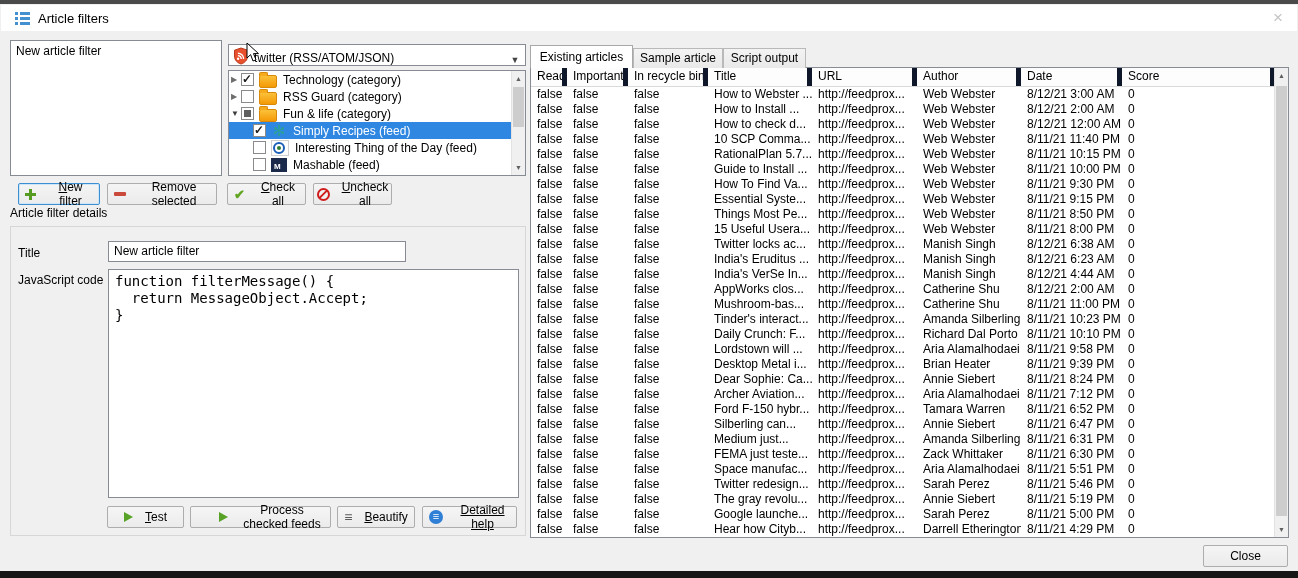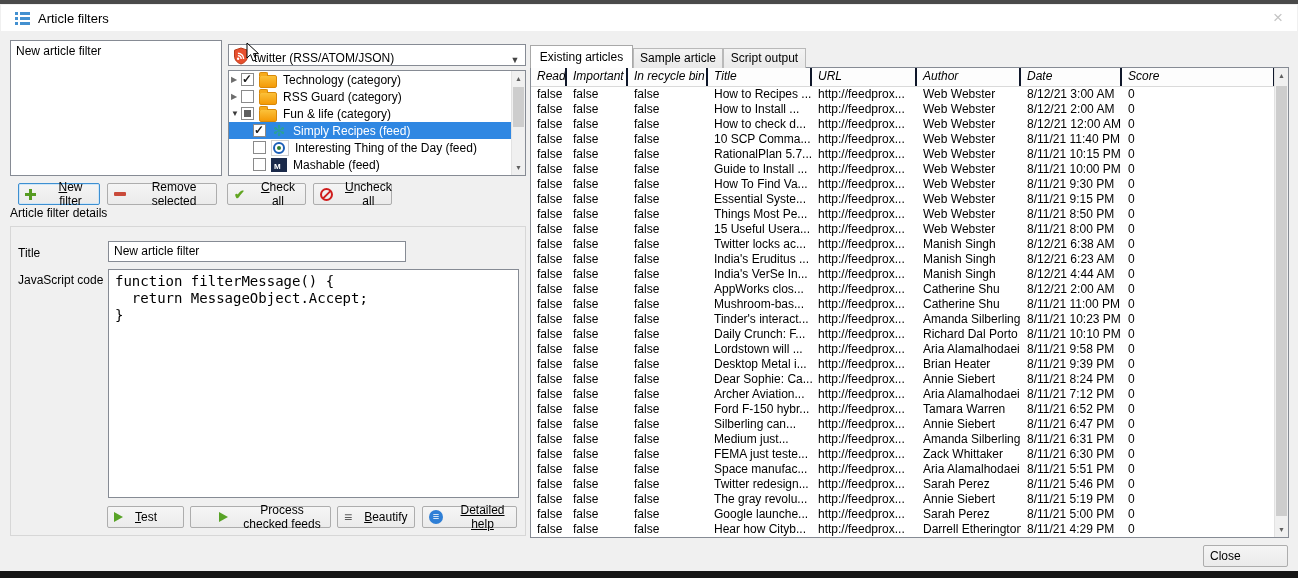--- a/index.html
+++ b/index.html
@@ -56,21 +56,21 @@
   .tlabel{white-space:nowrap;}
   
   .vscroll{position:absolute;top:0;right:0;bottom:0;width:13px;background:#f0f0f0;border-left:1px solid #e2e2e2;}
   .vscroll .sb-up,.vscroll .sb-down{position:absolute;left:0;width:13px;height:15px;color:#5f5f5f;
       font-size:7px;text-align:center;line-height:15px;}
   .vscroll .sb-up{top:0;}
   .vscroll .sb-down{bottom:0;}
   .vscroll .sb-thumb{position:absolute;left:1px;width:11px;background:#cdcdcd;}
   
   .btn{position:absolute;box-sizing:border-box;height:22px;border:1px solid #adadad;border-radius:2px;
-      background:linear-gradient(#f5f5f5,#ebebeb);display:flex;align-items:center;
+      background:linear-gradient(#f5f5f5,#ebebeb);display:flex;align-items:center;justify-content:center;
       gap:12px;padding:0 6px;font-family:"Liberation Sans",sans-serif;font-size:12px;color:#000;cursor:default;}
   .btn.focus{border-color:#3d8fd1;box-shadow:0 0 0 1px #cfe6f7 inset;}
   .ic-plus{position:relative;width:11px;height:11px;flex:0 0 11px;}
   .ic-plus::before{content:"";position:absolute;left:0;top:4px;width:11px;height:3px;background:#569b22;}
   .ic-plus::after{content:"";position:absolute;left:4px;top:0;width:3px;height:11px;background:#569b22;}
   .ic-minus{width:12px;height:4px;flex:0 0 12px;background:#c94a3a;border-radius:1px;}
   .ic-check{color:#61a521;font-weight:bold;font-size:13px;line-height:13px;}
   .ic-nosign{position:relative;width:13px;height:13px;flex:0 0 13px;border:2px solid #cf1d1d;border-radius:50%;
       box-sizing:border-box;}
   .ic-nosign::after{content:"";position:absolute;left:3.5px;top:-1px;width:2px;height:11px;background:#cf1d1d;
@@ -92,21 +92,21 @@
       white-space:pre;overflow:hidden;margin:0;}
   
   .tab{position:absolute;box-sizing:border-box;text-align:center;}
   .tab.active{background:#fff;border:1px solid #a8a8a8;border-bottom:none;z-index:3;line-height:22px;}
   .tab.inactive{background:linear-gradient(#f3f3f3,#e9e9e9);border:1px solid #b9b9b9;border-bottom:none;
       line-height:19px;z-index:1;}
   
   .table-frame{left:530px;top:67px;width:759px;height:471px;background:#fff;border:1px solid #868b94;overflow:hidden;}
   .thead{position:absolute;left:0;top:0;right:13px;height:18px;background:#fdfdfd;border-bottom:1px solid #dadada;
       display:grid;grid-template-columns:36px 61px 80px 104px 105px 104px 101px auto;}
-  .hcell{border-right:2px solid #0f172a;padding-left:6px;line-height:17px;white-space:nowrap;overflow:hidden;font-style:italic;}
+  .hcell{border-right:5px solid #0f172a;padding-left:6px;line-height:17px;white-space:nowrap;overflow:hidden;}
   .tbody{position:absolute;left:0;top:19px;right:13px;bottom:0;}
   .drow{display:grid;grid-template-columns:36px 61px 80px 104px 105px 104px 101px auto;height:15px;}
   .dcell{padding-left:6px;line-height:15px;white-space:nowrap;overflow:hidden;}
   
   .cursor{left:246px;top:42px;width:14px;height:21px;z-index:50;pointer-events:none;}
   u{text-decoration:underline;}
 </style>
 </head>
 <body>
 
@@ -247,21 +247,21 @@
         <div class="hcell">URL</div>
         <div class="hcell">Author</div>
         <div class="hcell">Date</div>
         <div class="hcell">Score</div>
       </div>
     <div class="tbody">
         <div class="drow">
           <div class="dcell">false</div>
           <div class="dcell">false</div>
           <div class="dcell">false</div>
-          <div class="dcell">How to Recipes ...</div>
+          <div class="dcell">How to Webster ...</div>
           <div class="dcell">http://feedprox...</div>
           <div class="dcell">Web Webster</div>
           <div class="dcell">8/12/21 3:00 AM</div>
           <div class="dcell">0</div>
         </div>
         <div class="drow">
           <div class="dcell">false</div>
           <div class="dcell">false</div>
           <div class="dcell">false</div>
           <div class="dcell">How to Install ...</div>

